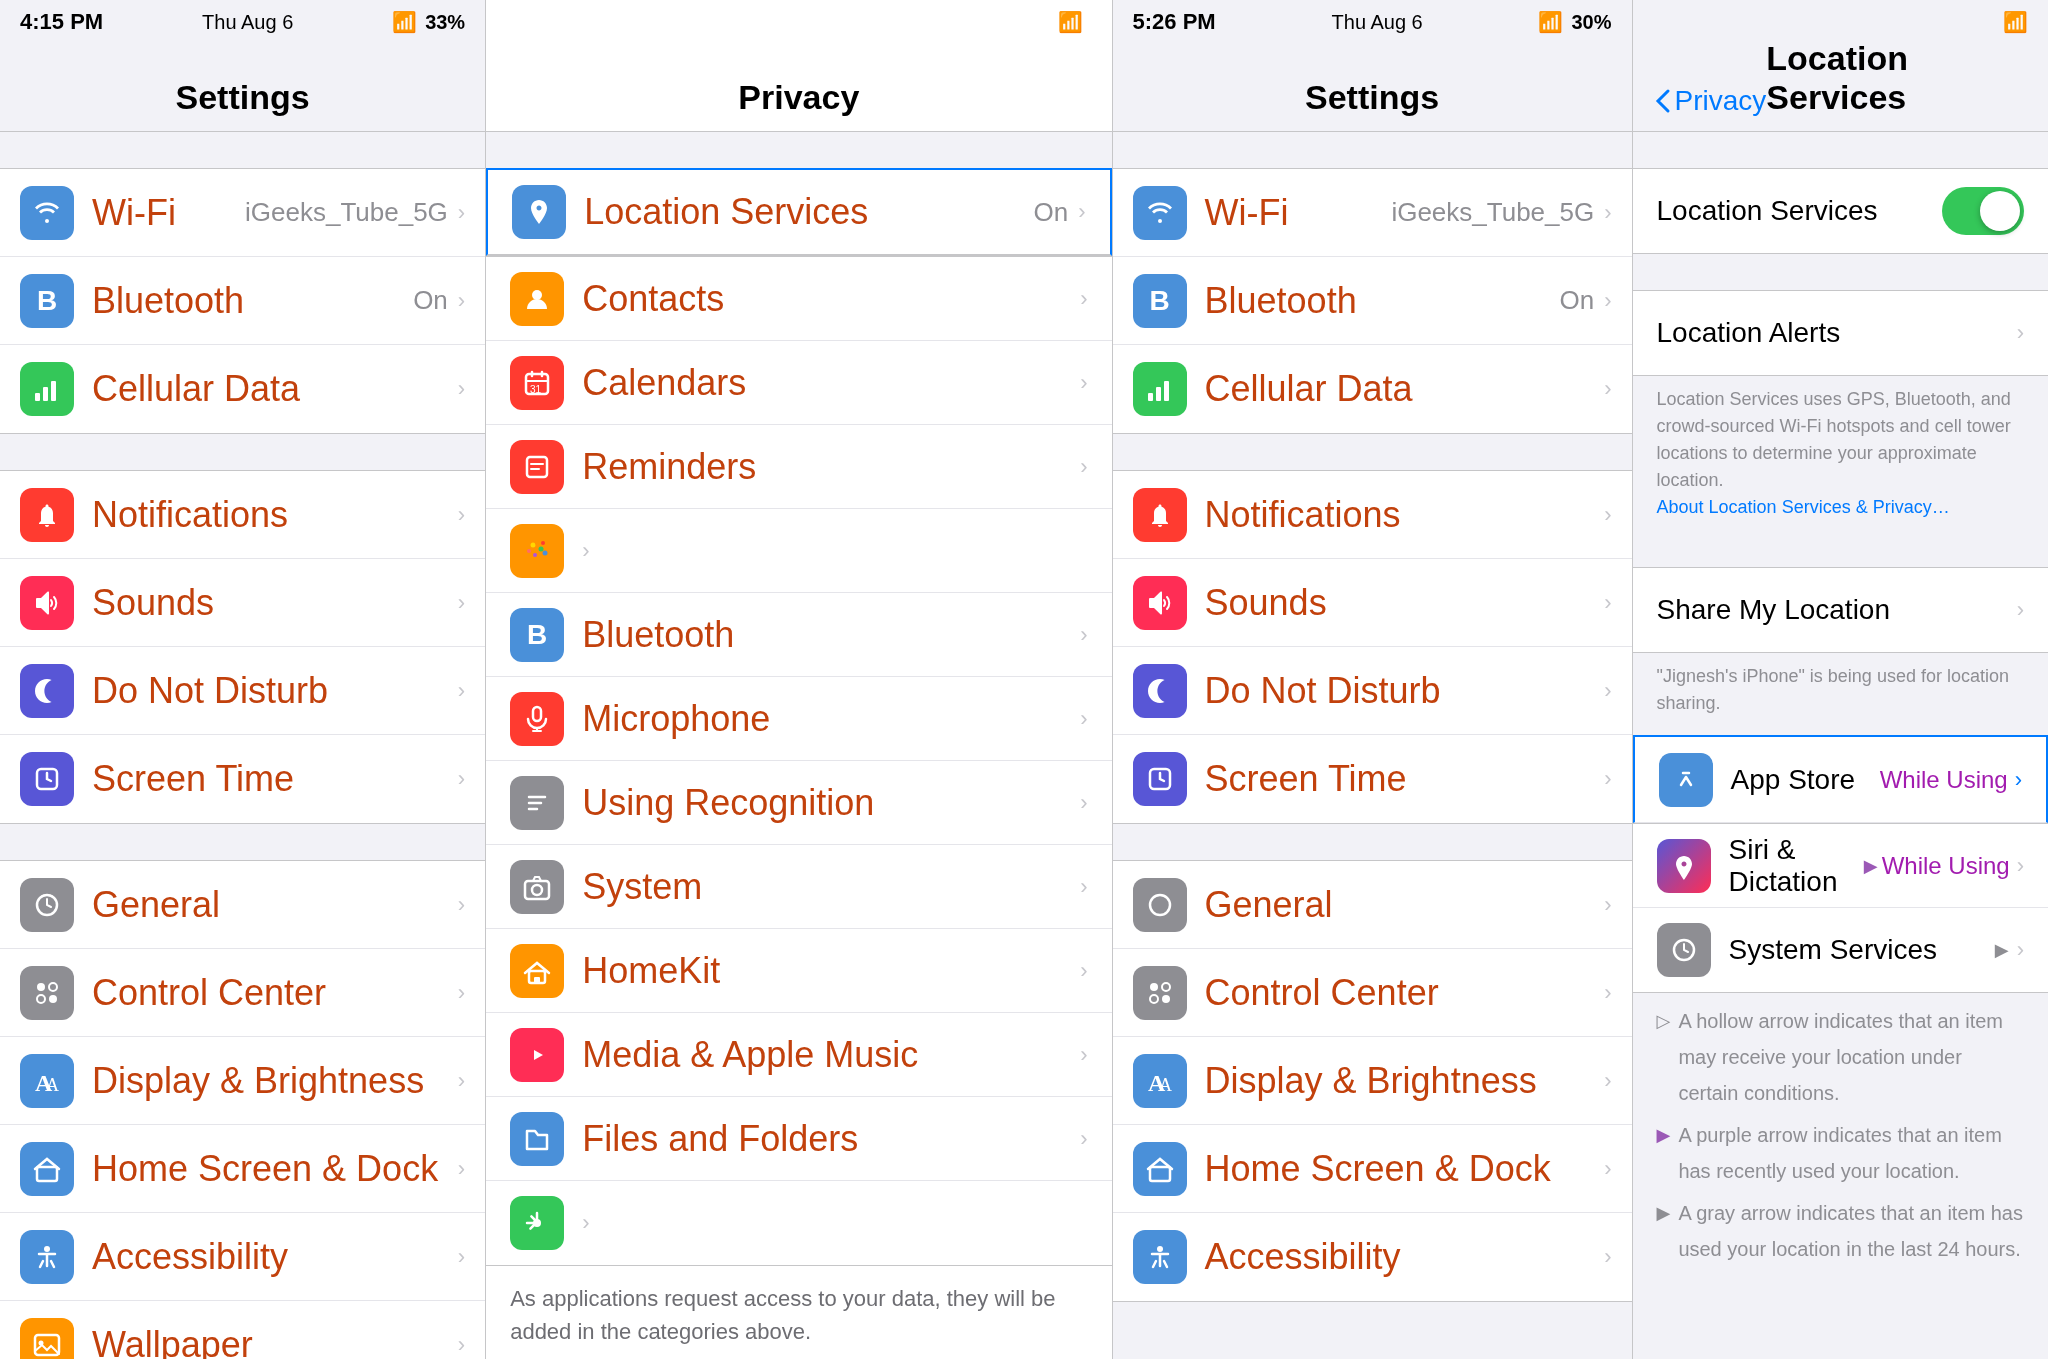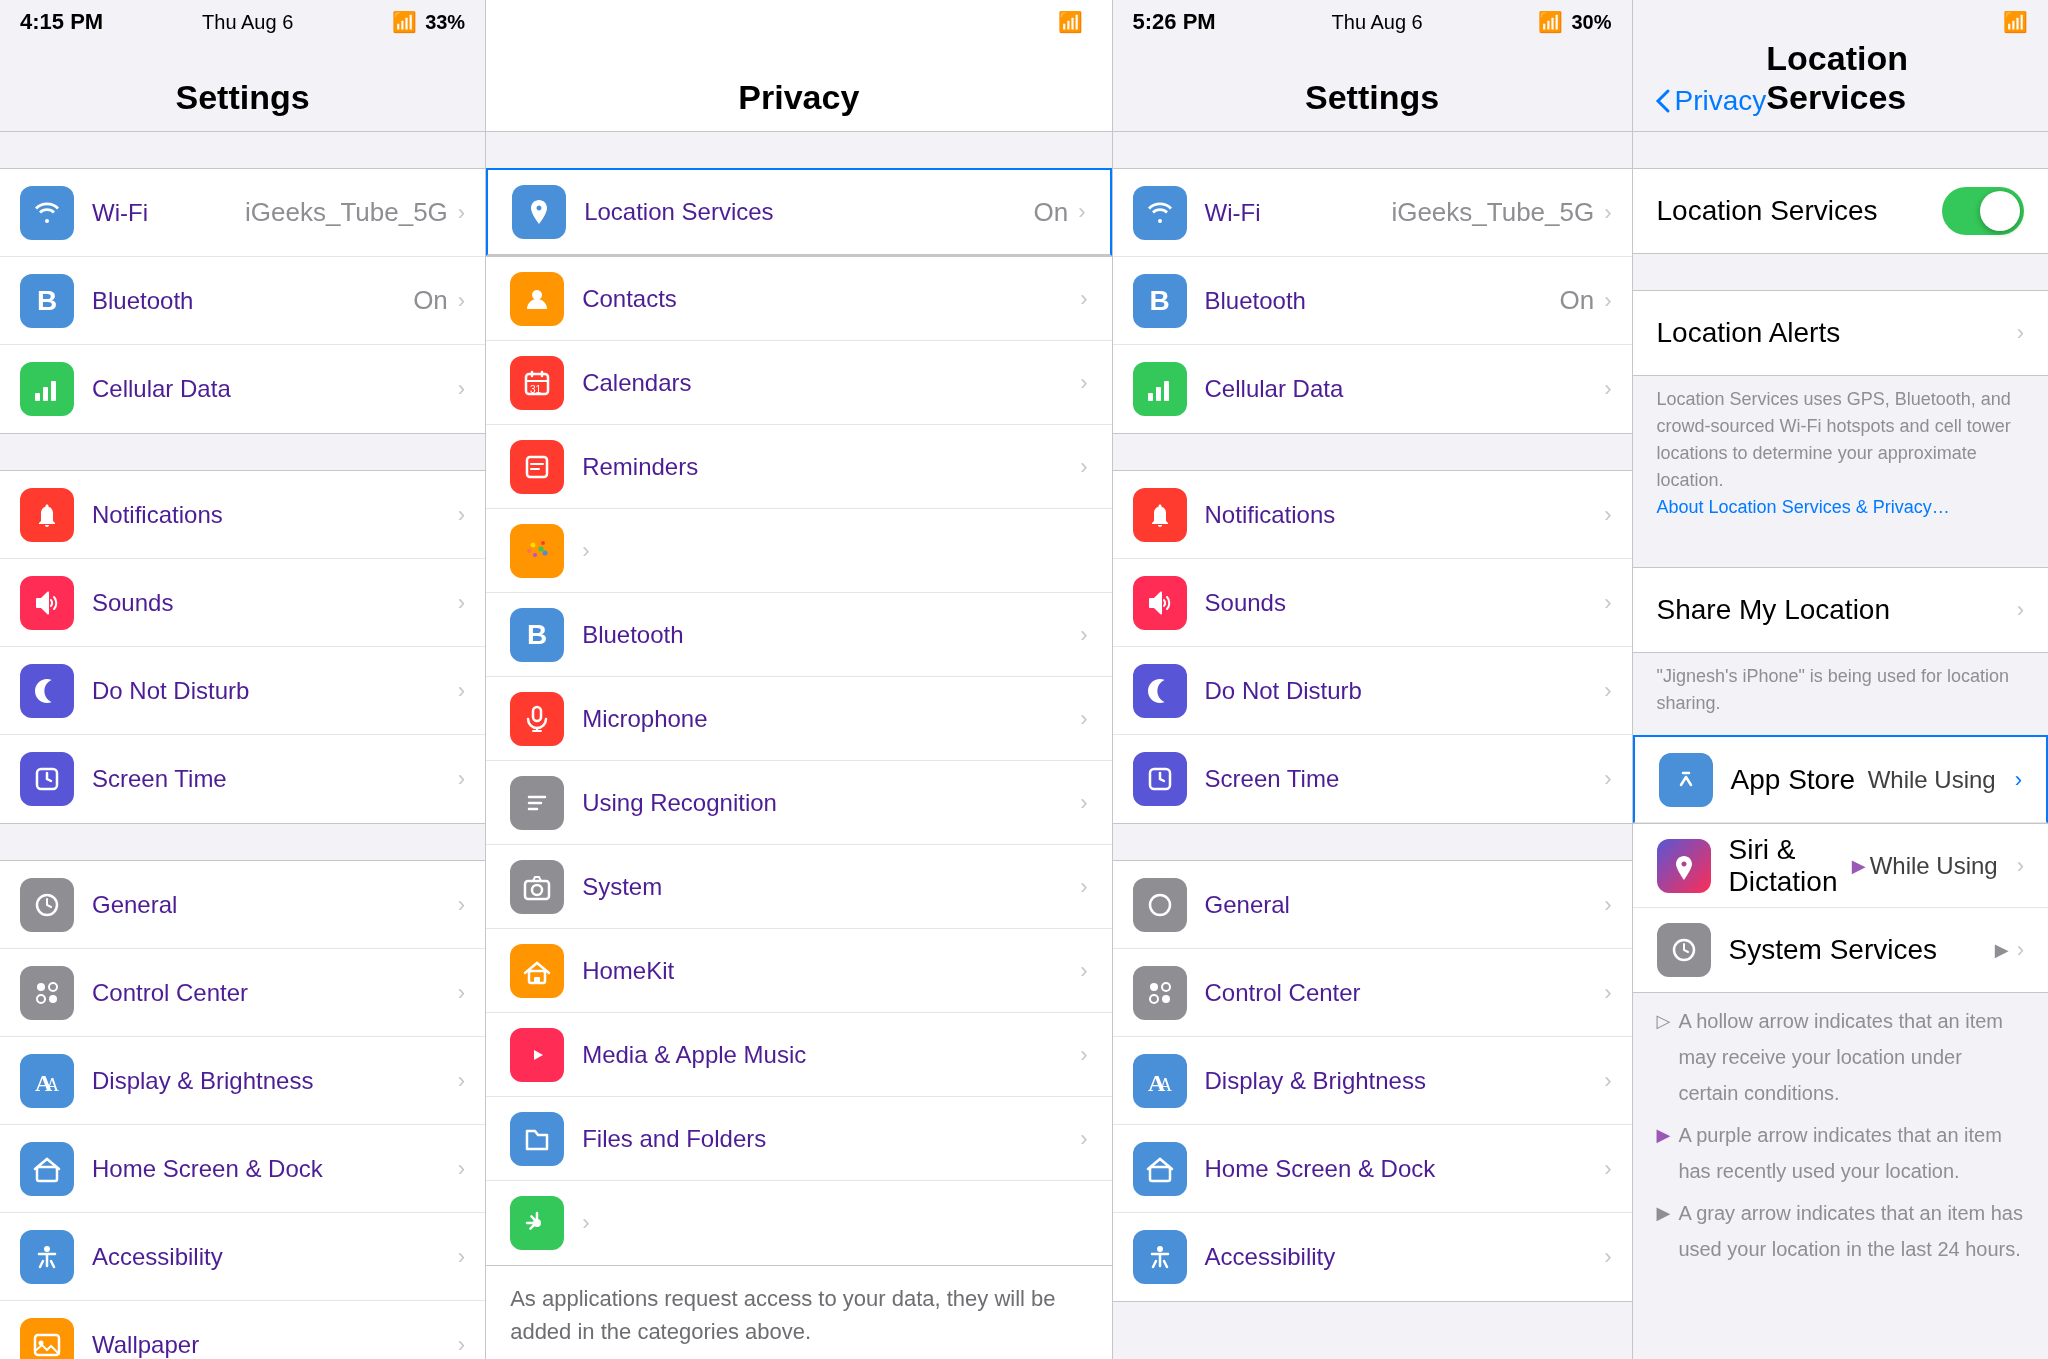--- a/index.html
+++ b/index.html
@@ -145,22 +145,22 @@
       align-items: center;
       justify-content: center;
       flex-shrink: 0;
       margin-right: 18px;
       font-size: 28px;
       color: #fff;
     }
 
     .item-label {
       flex: 1;
-      font-size: 24px;
-      color: #4c1d95;
+      font-size: 36px;
+      color: #c2410c;
     }
     .item-value {
       font-size: 26px;
       color: #8e8e93;
       margin-right: 10px;
     }
     .chevron {
       color: #c7c7cc;
       font-size: 22px;
     }
@@ -202,21 +202,21 @@
       display: flex;
       align-items: center;
       padding: 0 24px;
       height: 84px;
       border-bottom: 1px solid #e5e5ea;
       background: #fff;
       cursor: pointer;
     }
     .loc-row:last-child { border-bottom: none; }
     .loc-row-label { flex: 1; font-size: 28px; color: #000; }
-    .loc-row-value { font-size: 24px; color: #404040; margin-right: 19px; }
+    .loc-row-value { font-size: 24px; color: #a21caf; margin-right: 7px; }
 
     
     .toggle {
       width: 82px;
       height: 48px;
       border-radius: 24px;
       display: flex;
       align-items: center;
       padding: 4px;
       cursor: pointer;

